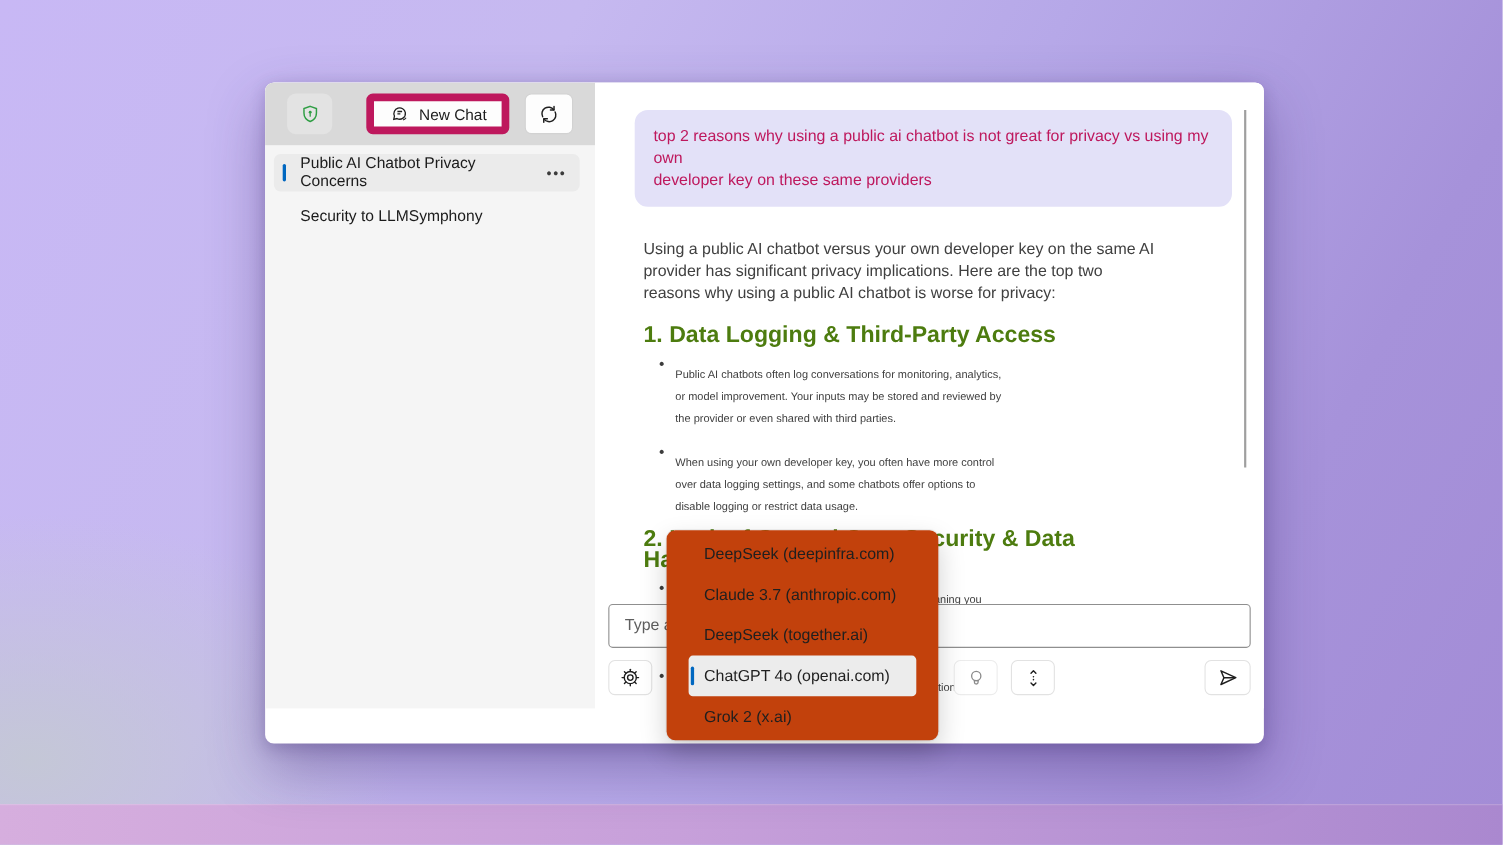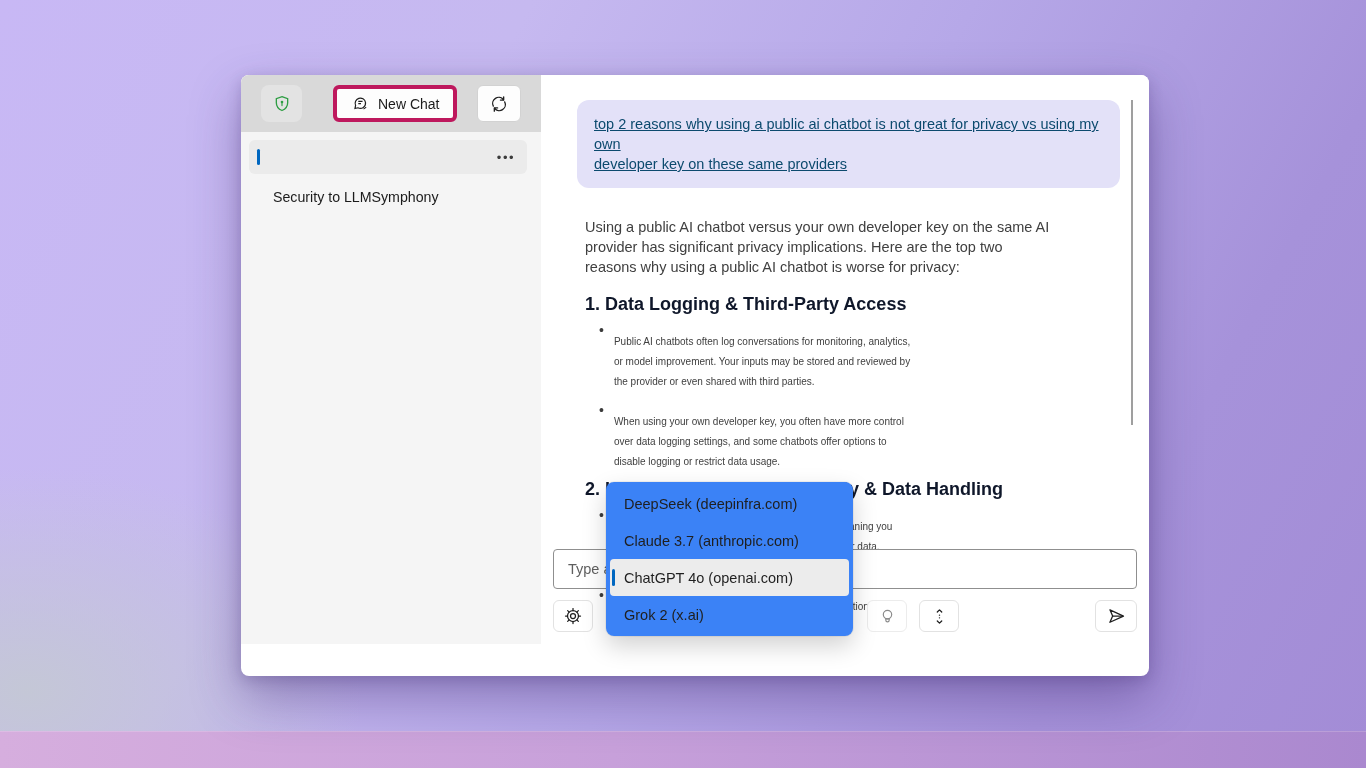--- a/index.html
+++ b/index.html
@@ -28,61 +28,61 @@
   .glyph-max { width:9px; height:9px; border:1.1px solid #1a1a1a; border-radius:2px; }
 
   .app-body { display:flex; height:569px; }
 
   
   .sidebar { width:300px; background:#f5f5f5; flex-shrink:0; }
   .sidebar-header { height:57px; background:#d9d9d9; display:flex; align-items:center; padding:0 20px; }
   .shield-btn { width:41px; height:37px; background:#e3e3e3; border-radius:8px;
     display:flex; align-items:center; justify-content:center; border:none; }
   .newchat-btn { margin:0 auto 0 31px; height:37px; padding:0 14px; background:#fdfdfd;
-    border:4px solid #be185d; border-radius:6px; display:flex; align-items:center; gap:8px;
+    border:7px solid #be185d; border-radius:6px; display:flex; align-items:center; gap:8px;
     font-size:14px; color:#1b1b1b; font-family:inherit; }
   .refresh-btn { width:44px; height:37px; background:#fdfdfd; border:1px solid #d2d2d2;
     border-radius:6px; display:flex; align-items:center; justify-content:center; }
   .chat-list { padding-top:8px; }
   .chat-item { position:relative; height:34px; margin:0 14px 6px 8px; border-radius:6px;
     display:flex; align-items:center; font-size:14.2px; color:#1b1b1b; padding-left:24px; }
   .chat-item.selected { background:#ebebeb; }
   .chat-item.selected .accent { position:absolute; left:8px; top:9px; width:3px; height:16px;
     border-radius:2px; background:#0067C0; }
   .chat-item .dots { margin-left:auto; margin-right:12px; font-size:13px; letter-spacing:1.5px; color:#3c3c3c; }
 
   
   .chat-area { position:relative; flex:1; background:#fff; }
   .user-bubble { position:absolute; left:36px; top:25px; width:543px;
     background:#E3E1F8; border-radius:12px; padding:14px 17px;
-    font-size:14.5px; line-height:20px; color:#0c4a6e; white-space:pre-line;text-decoration:underline; }
+    font-size:14.5px; line-height:20px; color:#be185d; white-space:pre-line; }
   .scroll-thumb { position:absolute; left:590px; top:25px; width:2px; height:325px; background:#9f9f9f; }
 
   .ai-message { position:absolute; left:44px; top:142px; width:468px; color:#404040; }
   .ai-message p { font-size:14.5px; line-height:20px; white-space:pre-line; margin-bottom:18px; }
-  .ai-message h3 { font-size:18px; line-height:19px; color:#0f172a; margin-bottom:6px; }
+  .ai-message h3 { font-size:21px; line-height:19px; color:#4d7c0f; margin-bottom:6px; }
   .blist { margin-bottom:8px; }
   .bullet { display:flex; gap:10px; padding-left:14px; margin-bottom:8px; }
   .bullet .marker { font-size:14px; line-height:20px; color:#3c3c3c; }
   .bullet .btext { font-size:10px; line-height:20px; white-space:pre-line;margin-top:12px; }
 
   .composer-input { position:absolute; left:12px; top:474px; width:584px; height:40px;
     border:1px solid #8f8f8f; border-radius:4px; background:#fff; padding:0 14px;
     font-size:14.5px; font-family:inherit; color:#1b1b1b; }
   .composer-input::placeholder { color:#5f5f5f; }
   .tool-btn { position:absolute; top:525px; width:40px; height:32px; background:#fff;
     border:1px solid #e2e2e2; border-radius:6px; display:flex; align-items:center; justify-content:center; }
   .btn-gear { left:12px; }
   .btn-bulb { left:326px; border-color:#ececec; }
   .btn-stepper { left:378px; }
   .btn-send { right:12px; width:42px; }
 
   
   .model-menu { position:absolute; left:606px; top:482px; width:247px; z-index:50;
-    background:#3b82f6; border-radius:8px; padding:3px 0;
+    background:#c2410c; border-radius:8px; padding:3px 16px;
     box-shadow:0 10px 24px rgba(0,0,0,.18), 0 0 0 1px rgba(0,0,0,.05); }
   .menu-item { position:relative; height:37px; margin:0 4px; border-radius:4px;
     display:flex; align-items:center; padding-left:14px; font-size:14.5px; color:#1f1f1f; }
   .menu-item.selected { background:#ececec;align-items:center; }
   .menu-item.selected .accent { position:absolute; left:2px; top:10px; width:3px; height:17px;
     border-radius:2px; background:#0067C0; }
 
   svg { display:block; }
 </style>
 </head>
@@ -119,20 +119,21 @@
             <polyline points="17.6,3.4 17.6,7.3 13.7,7.3"></polyline>
             <path d="M18.8 9.4 A 7.2 7.2 0 0 1 6.7 17.1"></path>
             <polyline points="6.4,20.6 6.4,16.7 10.3,16.7"></polyline>
           </svg>
         </button>
       </div>
 
       <div class="chat-list">
         <div class="chat-item selected">
           <span class="accent"></span>
+          <span>Public AI Chatbot Privacy Concerns</span>
           <span class="dots">•••</span>
         </div>
         <div class="chat-item">
           <span>Security to LLMSymphony</span>
         </div>
       </div>
     </div>
 
     <div class="chat-area">
       <div class="user-bubble">top 2 reasons why using a public ai chatbot is not great for privacy vs using my own
@@ -217,20 +218,23 @@
   </div>
 </div>
 
 <div class="model-menu">
   <div class="menu-item">
       <span>DeepSeek (deepinfra.com)</span>
     </div>
   <div class="menu-item">
       <span>Claude 3.7 (anthropic.com)</span>
     </div>
+  <div class="menu-item">
+      <span>DeepSeek (together.ai)</span>
+    </div>
   <div class="menu-item selected">
     <span class="accent"></span>
     <span>ChatGPT 4o (openai.com)</span>
   </div>
   <div class="menu-item">
       <span>Grok 2 (x.ai)</span>
     </div>
 </div>
 
 </body></html>

